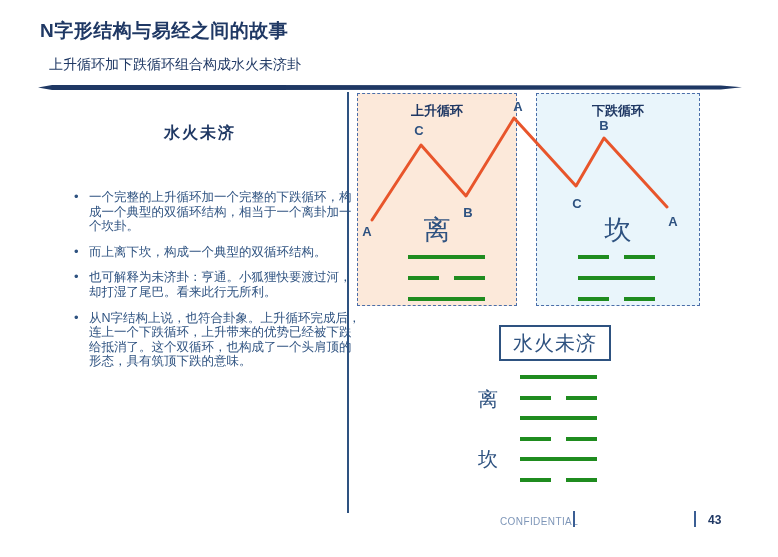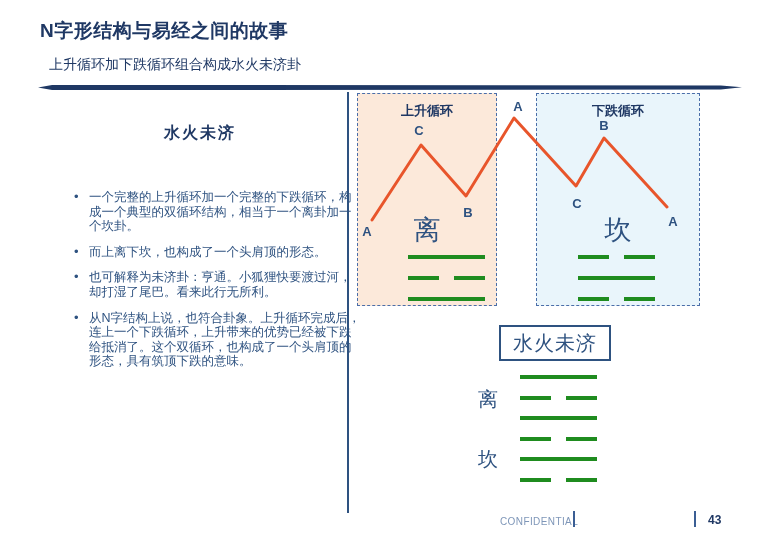--- a/index.html
+++ b/index.html
@@ -39,21 +39,21 @@
     position:relative; padding-left:17px; margin-bottom:11px;
     font-size:12.5px; line-height:14.6px; color:#2E5280;
   }
   .bullets li::before {
     content:"•"; position:absolute; left:2px; top:0;
     color:#2E5280; font-size:13px;
   }
   
   .cycles { position:absolute; left:357px; top:93px; width:327px; height:215px; }
   .cycle-box { position:absolute; top:0; height:213px; border:1px dashed #4A6EA9; box-sizing:border-box; }
-  .cycle-box.up   { left:0;   width:140px; background:#FCE9DA; }
+  .cycle-box.up   { left:0;   width:160px; background:#FCE9DA; }
   .cycle-box.down { left:163px; width:164px; background:#E9F5FB;margin-left:16px; }
   .cycle-title {
     position:absolute; top:8px; left:0; width:100%; text-align:center;
     font-size:13px; font-weight:bold; color:#1F3864;
   }
   .cycle-glyph {
     position:absolute; top:118px; left:0; width:100%; text-align:center;
     font-family:"DejaVu Serif","Liberation Serif",serif;
     font-size:27px; color:#2E5280;
   }
@@ -102,21 +102,21 @@
 <div class="slide">
 
   <h1 class="slide-title">N字形结构与易经之间的故事</h1>
   <h2 class="slide-subtitle">上升循环加下跌循环组合构成水火未济卦</h2>
   <div class="title-divider"></div>
   <div class="vsep"></div>
 
   <h3 class="panel-heading">水火未济</h3>
   <ul class="bullets">
       <li><span>一个完整的上升循环加一个完整的下跌循环，构成一个典型的双循环结构，相当于一个离卦加一个坎卦。</span></li>
-      <li><span>而上离下坎，也构成了一个头肩顶的形态。</span></li>
+      <li><span>而上离下坎，构成一个典型的双循环结构。</span></li>
       <li><span>也可解释为未济卦：亨通。小狐狸快要渡过河，却打湿了尾巴。看来此行无所利。</span></li>
       <li><span>从N字结构上说，也符合卦象。上升循环完成后，连上一个下跌循环，上升带来的优势已经被下跌给抵消了。这个双循环，也构成了一个头肩顶的形态，具有筑顶下跌的意味。</span></li>
     </ul>
 
   <div class="cycles">
     <div class="cycle-box up">
       <div class="cycle-title">上升循环</div>
       <div class="cycle-glyph">离</div>
       <div class="trigram">
           <div class="yao solid">

